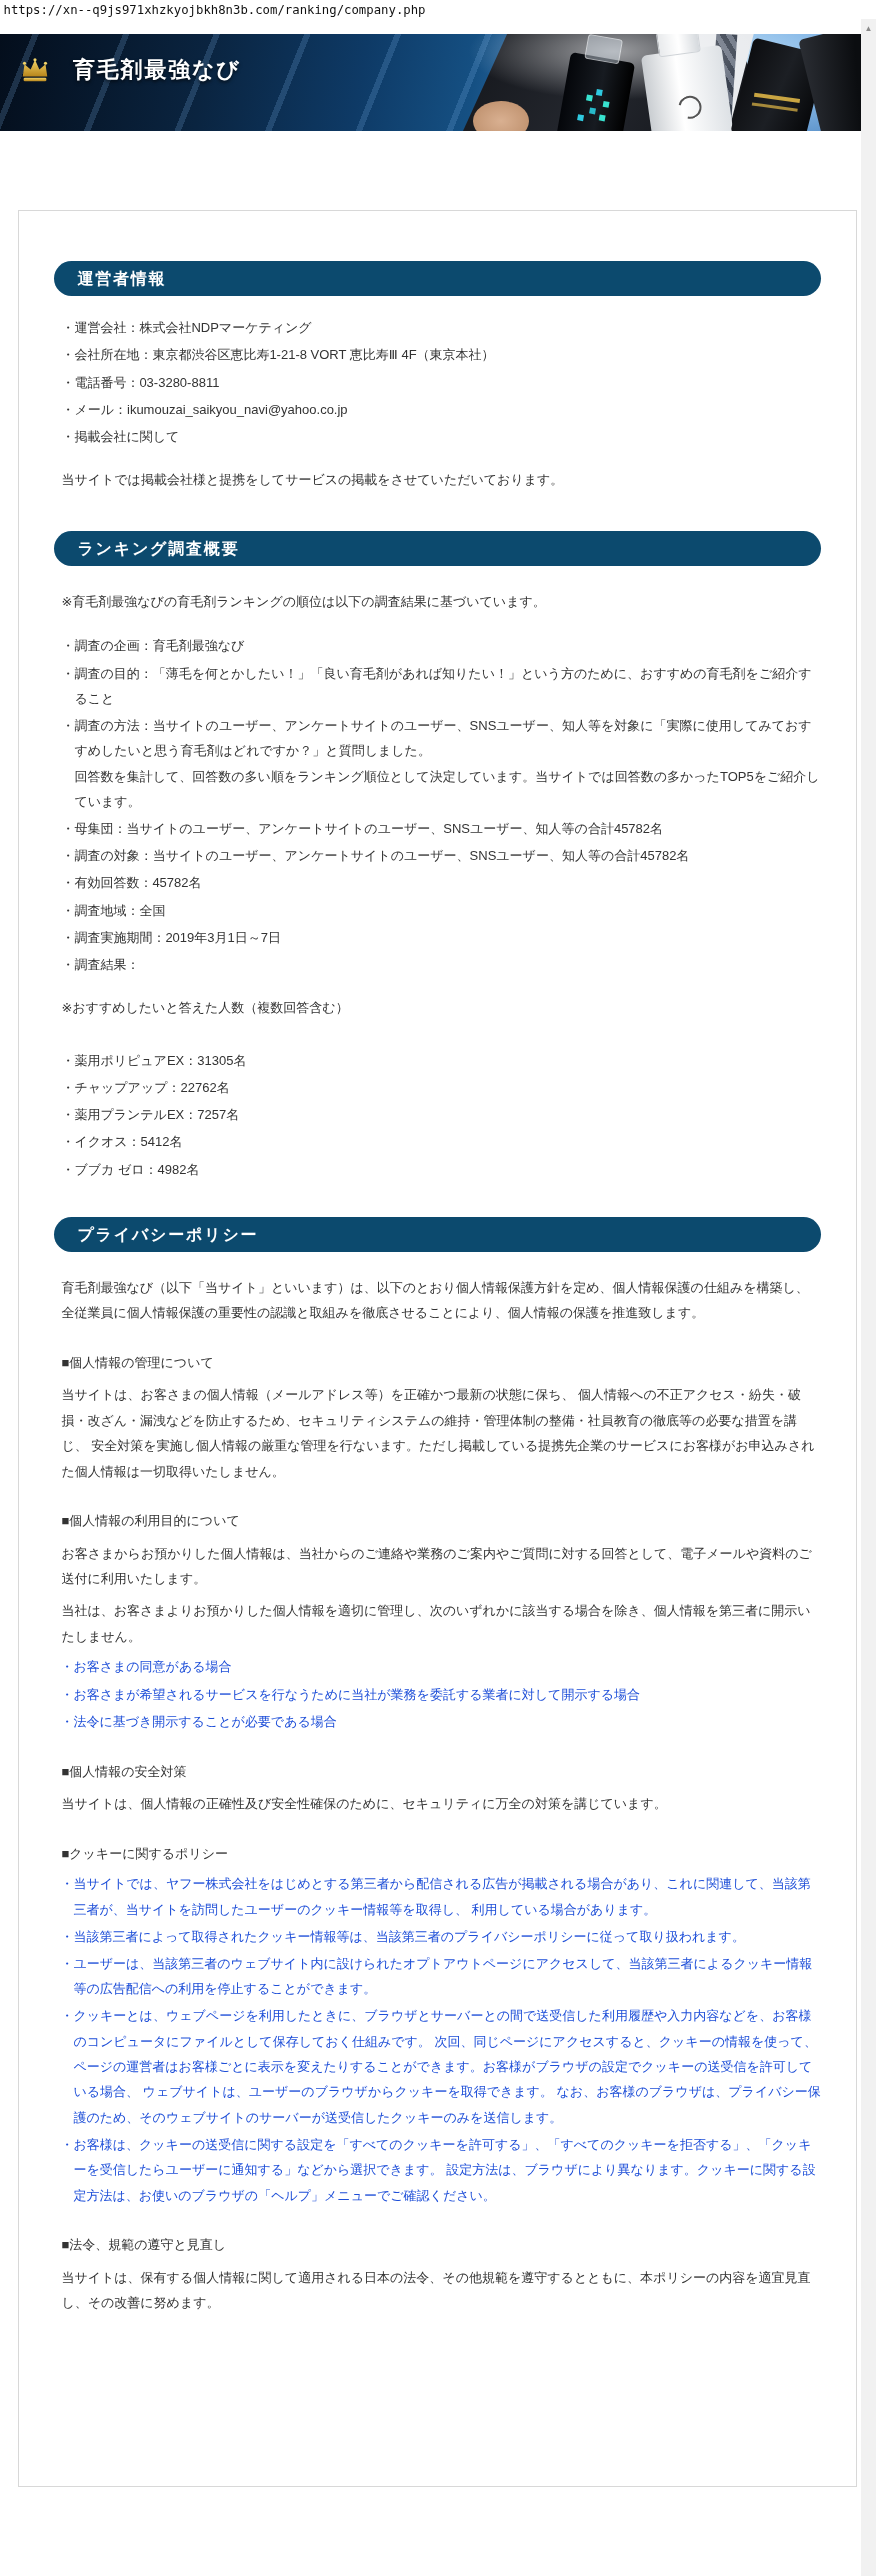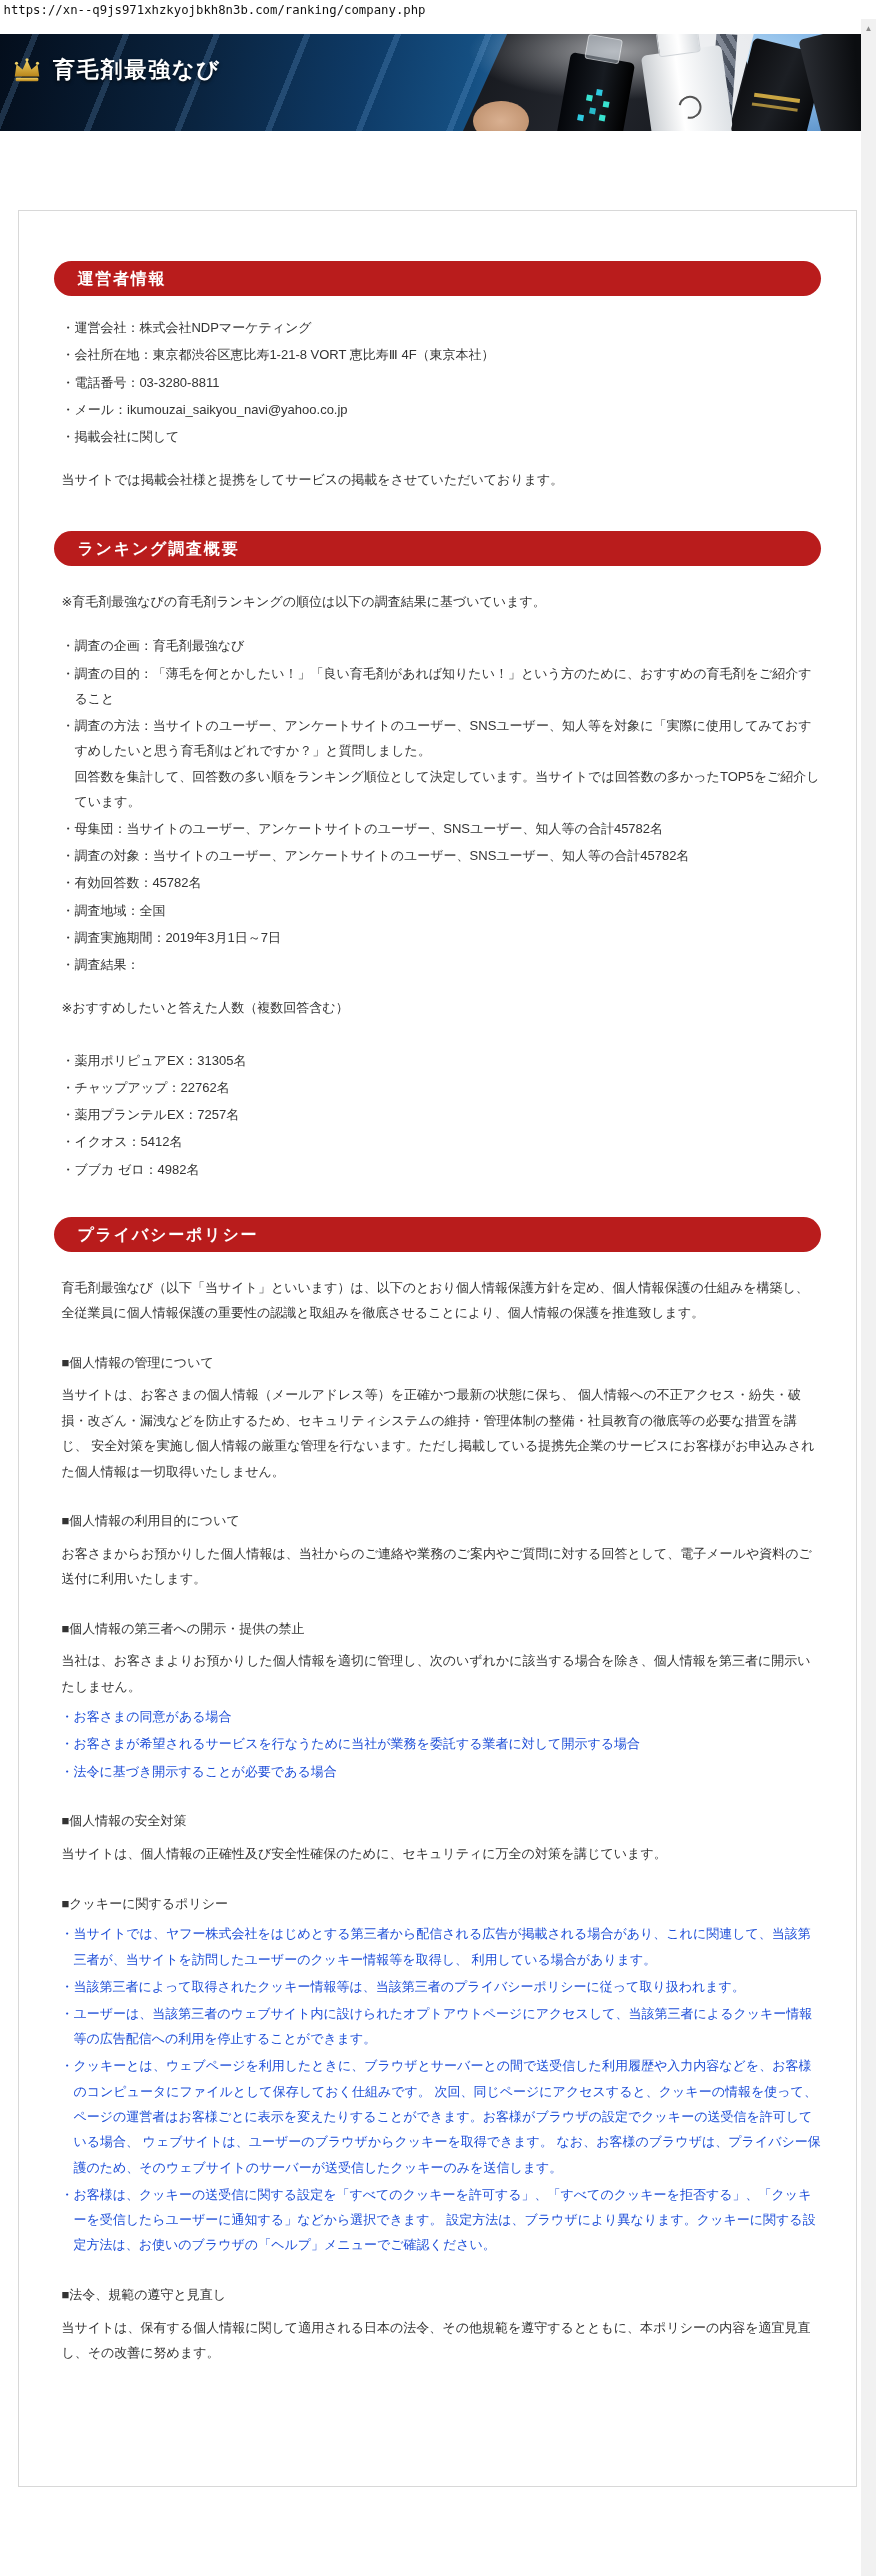--- a/index.html
+++ b/index.html
@@ -42,27 +42,27 @@
   .b2 .logo{position:absolute;left:30px;top:46px;width:19px;height:19px;border:2.6px solid #555;border-radius:50%;
     border-left-color:transparent;transform:rotate(-25deg);}
   .b3{left:741px;top:10.5px;width:74px;height:98px;transform:rotate(14deg);
     background:linear-gradient(100deg,#0c0d10,#1c1f24 50%,#050608);}
   .b3 .gold1,.b3 .gold2{position:absolute;left:14px;width:46px;height:4.4px;background:#c9a542;transform:rotate(-6deg);}
   .b3 .gold1{top:51px}.b3 .gold2{top:61px;height:2.6px;opacity:.8}
   .b4{right:-12.3px;top:-3.5px;width:63px;height:105px;transform:rotate(-14deg);
     background:linear-gradient(100deg,#2b2e34,#0b0d10 70%);}
   .banner .glow{position:absolute;left:456px;top:-35px;width:315px;height:105px;border-radius:50%;
     background:radial-gradient(rgba(255,255,255,.55),rgba(255,255,255,0) 65%);}
-  .brand{position:absolute;left:13px;top:21px;display:flex;align-items:center;gap:12px;}
+  .brand{position:absolute;left:21px;top:21px;display:flex;align-items:center;gap:24px;}
   .site-title{color:#fff;font-size:22px;font-weight:bold;letter-spacing:1.8px;
     text-shadow:0 1.8px 3.5px rgba(0,0,0,.65);}
   
   .card{width:839px;min-height:2277px;box-sizing:border-box;margin:79px 0 0 18.4px;
     background:#fff;border:0.9px solid #d8d8d8;padding:37px 35px 30px;}
-  .pill{height:35px;line-height:35px;background:#b91c1c;border-radius:17.5px;color:#fff;
+  .pill{height:35px;line-height:35px;background:#0c4a6e;border-radius:17.5px;color:#fff;
     font-size:16px;font-weight:bold;letter-spacing:1.8px;padding-left:23px;}
   .sec-ranking{margin-top:39px;}
   .sec-privacy{margin-top:35px;}
   .info-list{list-style:none;margin:19px 0 0;padding:0 0 0 7px;}
   .info-list li{font-size:13px;line-height:1.95;margin:0 0 1.8px;color:#333;
     white-space:pre-wrap;text-indent:-13px;padding-left:13px;}
   .note,.lead,.para,.intro,.bheading{font-size:13px;line-height:1.95;color:#333;margin:0;padding-left:7px;}
   .note{margin-top:17.5px;}
   .lead{margin-top:23px;}
   .mid-note{margin-top:17.5px;padding-left:7px;font-size:13px;line-height:1.95;color:#333;}
@@ -184,21 +184,20 @@
           <div>
 
           <p class="para">お客さまからお預かりした個人情報は、当社からのご連絡や業務のご案内やご質問に対する回答として、電子メールや資料のご送付に利用いたします。</p>
           </div>
           <div class="bullets">
             
           </div>
         </div>
 
         <div class="pblock">
-          <p class="bheading">■個人情報の第三者への開示・提供の禁止</p>
           <div>
 
           <p class="para">当社は、お客さまよりお預かりした個人情報を適切に管理し、次のいずれかに該当する場合を除き、個人情報を第三者に開示いたしません。</p>
           </div>
           <div class="bullets">
 
           <p>・お客さまの同意がある場合</p>
             <p>・お客さまが希望されるサービスを行なうために当社が業務を委託する業者に対して開示する場合</p>
             <p>・法令に基づき開示することが必要である場合</p>
           </div>

